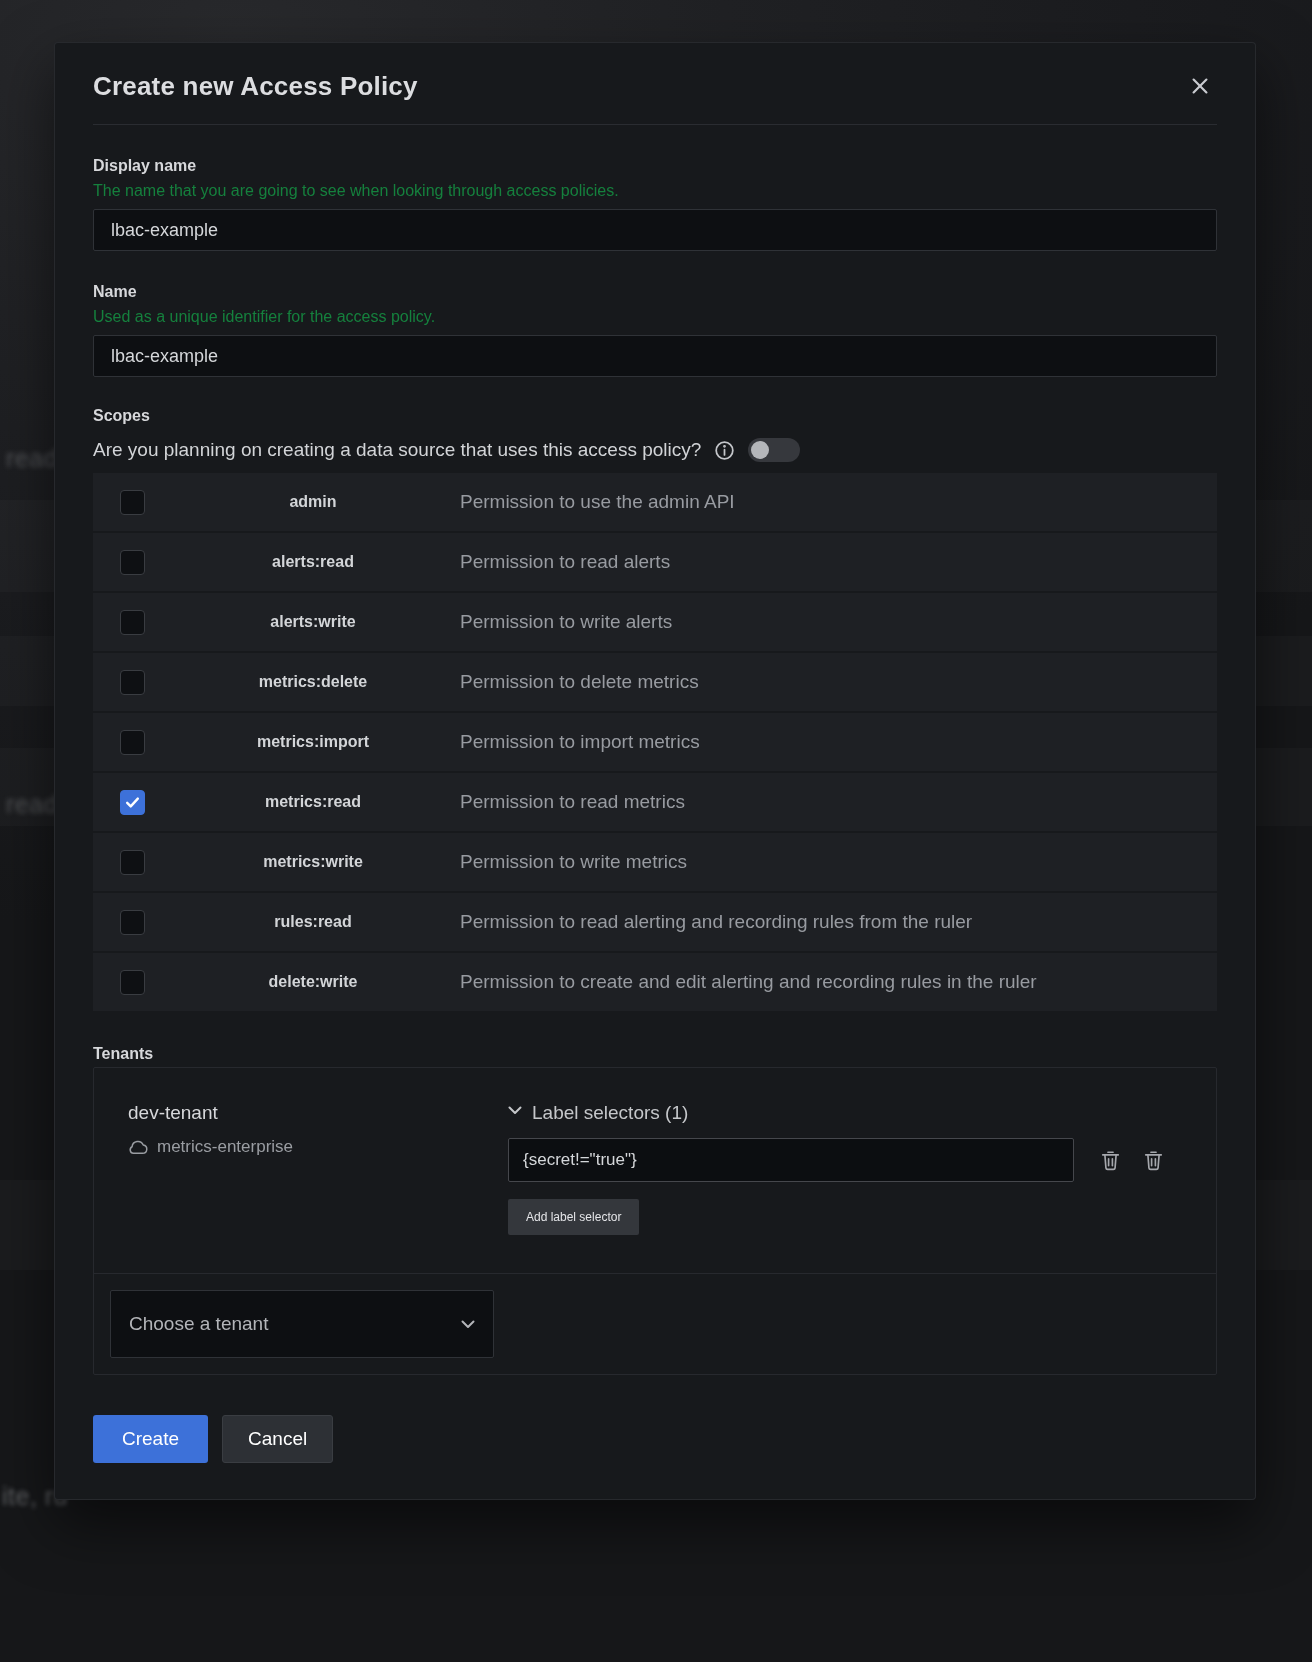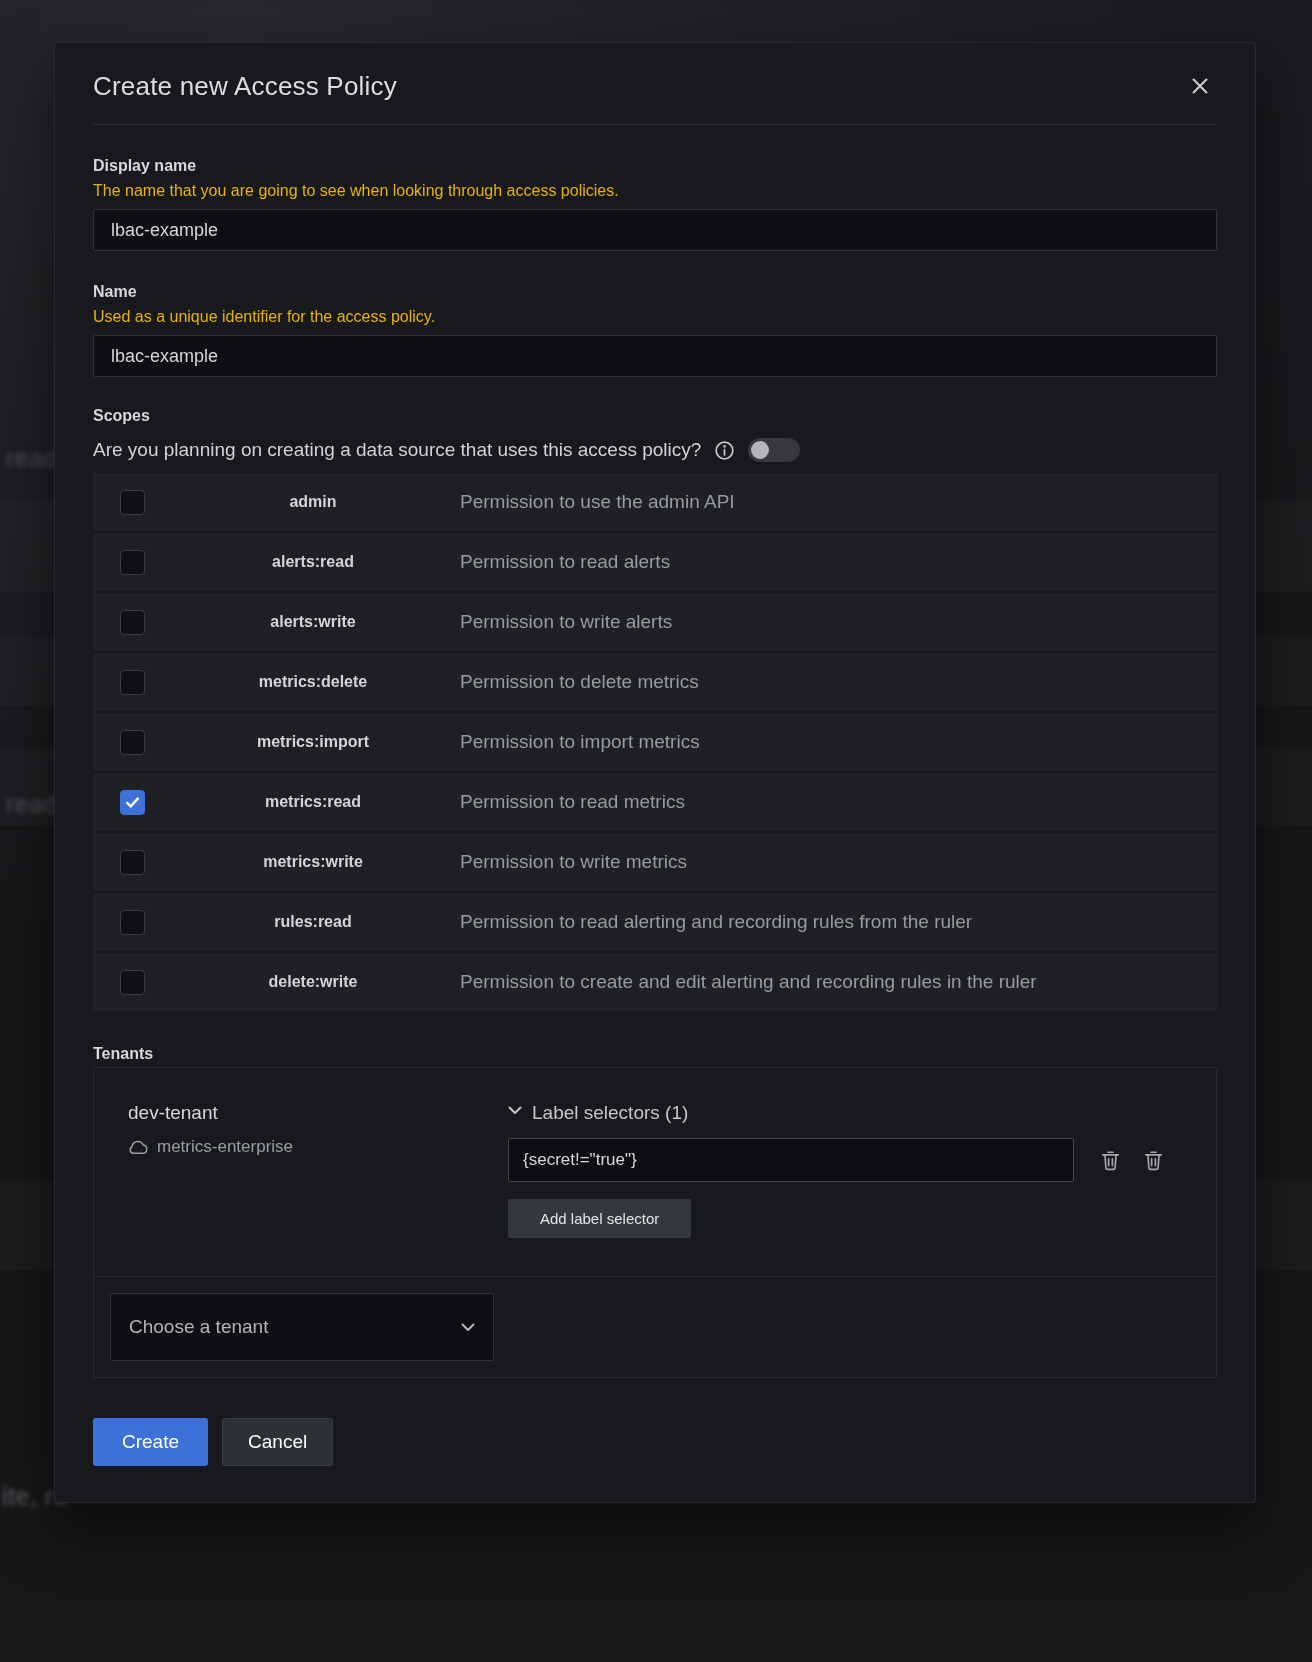--- a/index.html
+++ b/index.html
@@ -39,31 +39,31 @@
     border-radius:4px;
     box-shadow:0 24px 60px rgba(0,0,0,0.55);
     padding-bottom:36px;
   }
   .modal-header {
     margin:0 38px;
     padding:26px 0 21px 0;
     border-bottom:1px solid #2a2c31;
     display:flex; align-items:center; justify-content:space-between;
   }
-  .modal-title { font-size:26px; font-weight:400; color:#dcdde0; letter-spacing:0.2px;text-align:center; }
+  .modal-title { font-size:26px; font-weight:700; color:#dcdde0; letter-spacing:0.2px;text-align:center; }
   .close-btn {
     width:34px; height:34px; display:flex; align-items:center; justify-content:center;
     cursor:pointer; color:#c9cbd0;
   }
   .modal-body { padding:0 38px; }
 
   
   .field { margin-top:32px; }
   .field-label { font-size:16px; font-weight:700; color:#d7d8db; margin-bottom:7px; }
-  .field-desc { font-size:16px; color:#eab308; margin-bottom:9px; }
+  .field-desc { font-size:16px; color:#15803d; margin-bottom:9px; }
   .text-input {
     width:100%; height:42px;
     background:#0d0f12;
     border:1px solid #2f3237; border-radius:2px;
     color:#d5d7da; font-size:18px; padding:0 17px;
     font-family:"Liberation Sans", sans-serif;
     outline:none;
   }
 
   
@@ -121,22 +121,22 @@
     background:#0c0e11; border:1px solid #45474c; border-radius:2px;
     color:#d5d7da; font-size:17px; padding:0 14px;
     font-family:"Liberation Sans", sans-serif; outline:none;
     flex:0 0 auto;
   }
   .trash-btn { margin-left:27px; color:#a6a8ad; cursor:pointer; display:flex; }
   .trash-btn + .trash-btn { margin-left:24px; }
   .add-selector-btn {
     margin-top:17px; display:inline-block;
     background:#34373c; border:none; border-radius:2px;
-    color:#e4e5e8; font-size:15px; font-weight:500;
-    padding:11px 32px; cursor:pointer;
+    color:#e4e5e8; font-size:12px; font-weight:500;
+    padding:11px 18px; cursor:pointer;
     font-family:"Liberation Sans", sans-serif;
   }
   .tenant-select-row { border-top:1px solid #27292e; padding:16px; }
   .tenant-select {
     width:384px; height:68px;
     background:#0d0f12; border:1px solid #2f3237; border-radius:2px;
     display:flex; align-items:center; justify-content:space-between;
     padding:0 18px; cursor:pointer;
   }
   .tenant-select-text { font-size:19px; color:#b3b5b9; }

